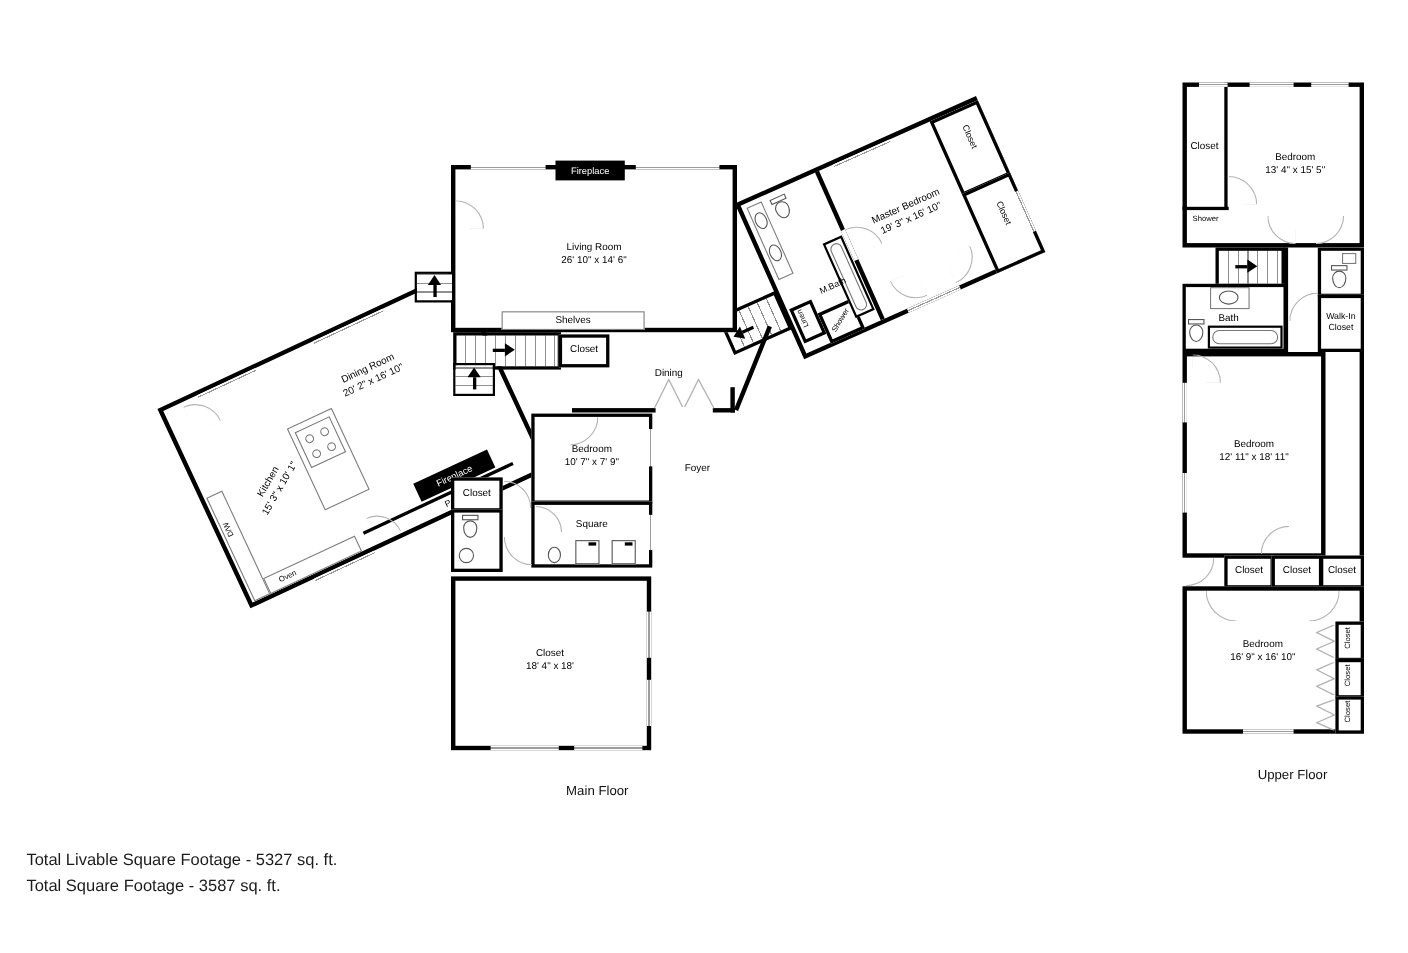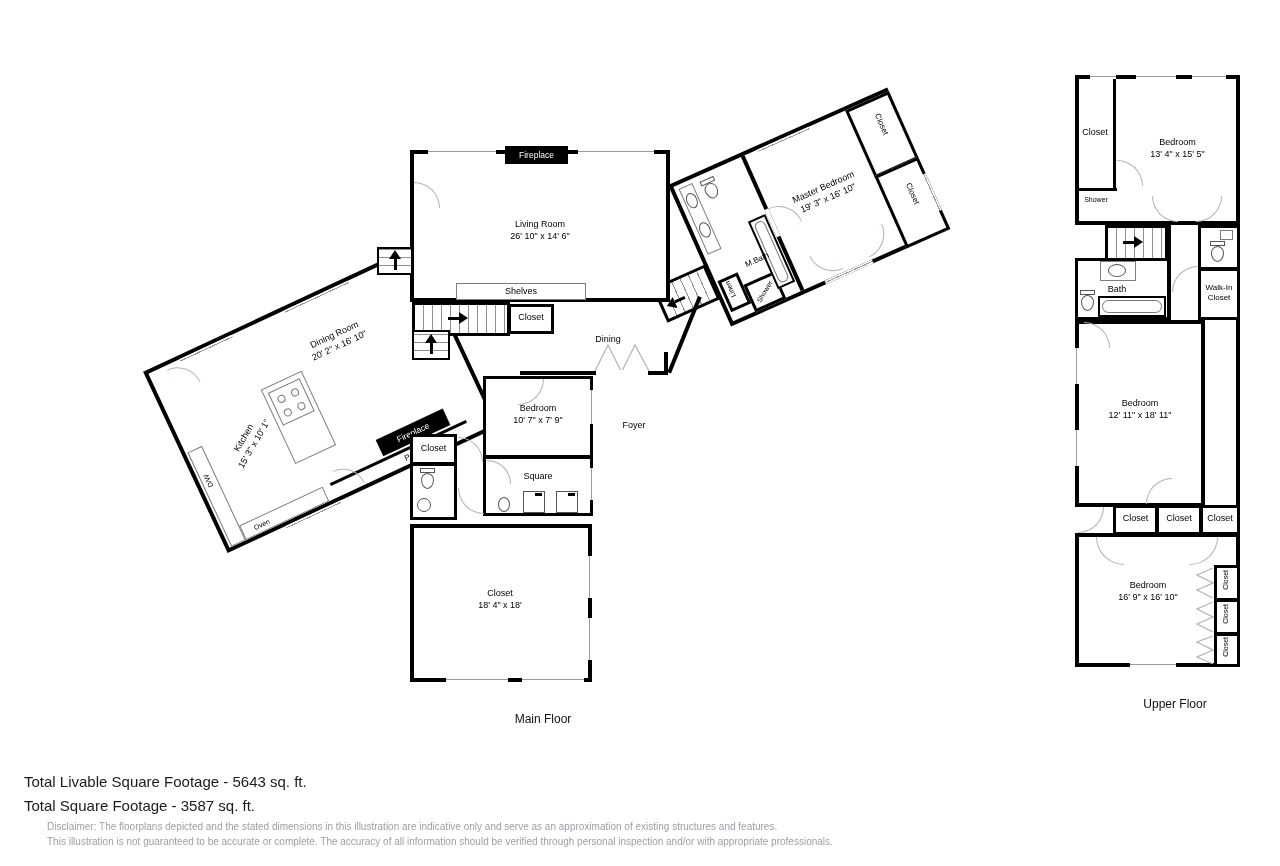--- a/index.html
+++ b/index.html
@@ -313,18 +313,16 @@
   </svg>
   <svg class="door" style="left:1196px; top:636px;" width="18" height="28" viewBox="0 0 18 28">
     <polyline points="17,0 1,6 17,14 1,21 17,28" fill="none" stroke="#b3b3b3" stroke-width="1.2"></polyline>
   </svg>
   <div class="winH" style="left:1130px; top:663px; width:46px; height:4px;"></div>
   <div class="arc arc-bl" style="left:1096px; top:537px; width:28px; height:28px; z-index:3;"></div>
   <div class="arc arc-br" style="left:1190px; top:537px; width:28px; height:28px; z-index:3;"></div>
 
   <div class="title" style="left:1085px; top:697px; width:180px;">Upper Floor</div>
 
-  <div class="foot1" style="left:24px; top:773px;">Total Livable Square Footage - 5643 sq. ft.</div>
+  <div class="foot1" style="left:24px; top:773px;">Total Livable Square Footage - 5327 sq. ft.</div>
   <div class="foot1" style="left:24px; top:797px;">Total Square Footage - 3587 sq. ft.</div>
-  <div class="foot2" style="left:47px; top:821px;">Disclaimer: The floorplans depicted and the stated dimensions in this illustration are indicative only and serve as an approximation of existing structures and features.</div>
-  <div class="foot2" style="left:47px; top:836px;">This illustration is not guaranteed to be accurate or complete. The accuracy of all information should be verified through personal inspection and/or with appropriate professionals.</div>
 
 </div>
 
 </body></html>

